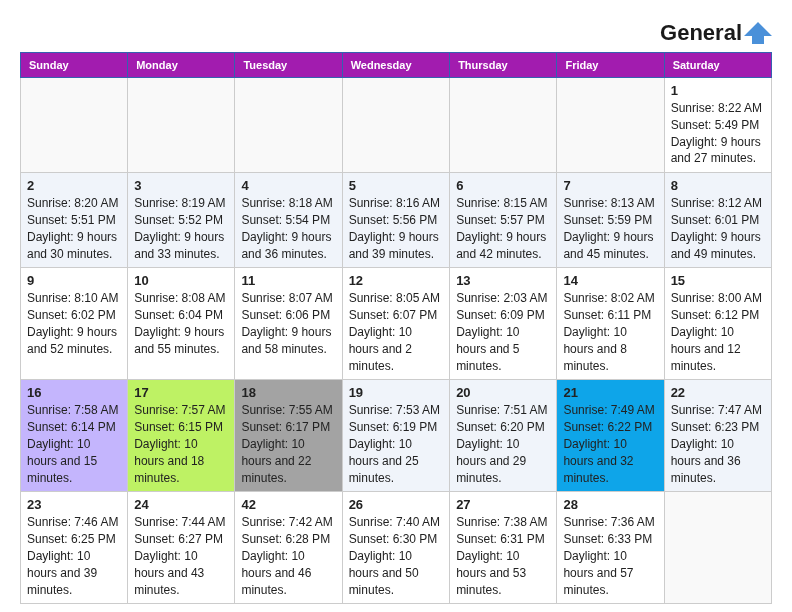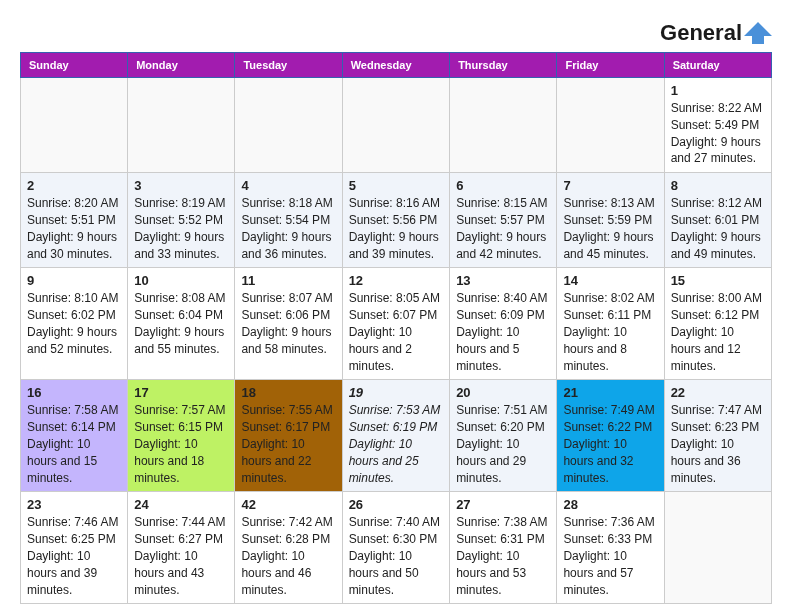--- a/index.html
+++ b/index.html
@@ -187,21 +187,21 @@
 Daylight: 9 hours and 58 minutes.</div>
         </td>
         <td>
           <span class="day-number">12</span>
           <div class="day-info">Sunrise: 8:05 AM
 Sunset: 6:07 PM
 Daylight: 10 hours and 2 minutes.</div>
         </td>
         <td>
           <span class="day-number">13</span>
-          <div class="day-info">Sunrise: 8:40 AM
+          <div class="day-info">Sunrise: 2:03 AM
 Sunset: 6:09 PM
 Daylight: 10 hours and 5 minutes.</div>
         </td>
         <td>
           <span class="day-number">14</span>
           <div class="day-info">Sunrise: 8:02 AM
 Sunset: 6:11 PM
 Daylight: 10 hours and 8 minutes.</div>
         </td>
         <td>
@@ -217,27 +217,27 @@
           <div class="day-info">Sunrise: 7:58 AM
 Sunset: 6:14 PM
 Daylight: 10 hours and 15 minutes.</div>
         </td>
         <td style="background: #bef264;">
           <span class="day-number">17</span>
           <div class="day-info">Sunrise: 7:57 AM
 Sunset: 6:15 PM
 Daylight: 10 hours and 18 minutes.</div>
         </td>
-        <td style="background: #a16207;">
+        <td style="background: #a3a3a3;">
           <span class="day-number">18</span>
           <div class="day-info">Sunrise: 7:55 AM
 Sunset: 6:17 PM
 Daylight: 10 hours and 22 minutes.</div>
         </td>
-        <td style="background: rgb(240, 244, 250); font-style: italic;">
+        <td style="background: rgb(240, 244, 250);">
           <span class="day-number">19</span>
           <div class="day-info">Sunrise: 7:53 AM
 Sunset: 6:19 PM
 Daylight: 10 hours and 25 minutes.</div>
         </td>
         <td style="background: rgb(240, 244, 250);">
           <span class="day-number">20</span>
           <div class="day-info">Sunrise: 7:51 AM
 Sunset: 6:20 PM
 Daylight: 10 hours and 29 minutes.</div>

